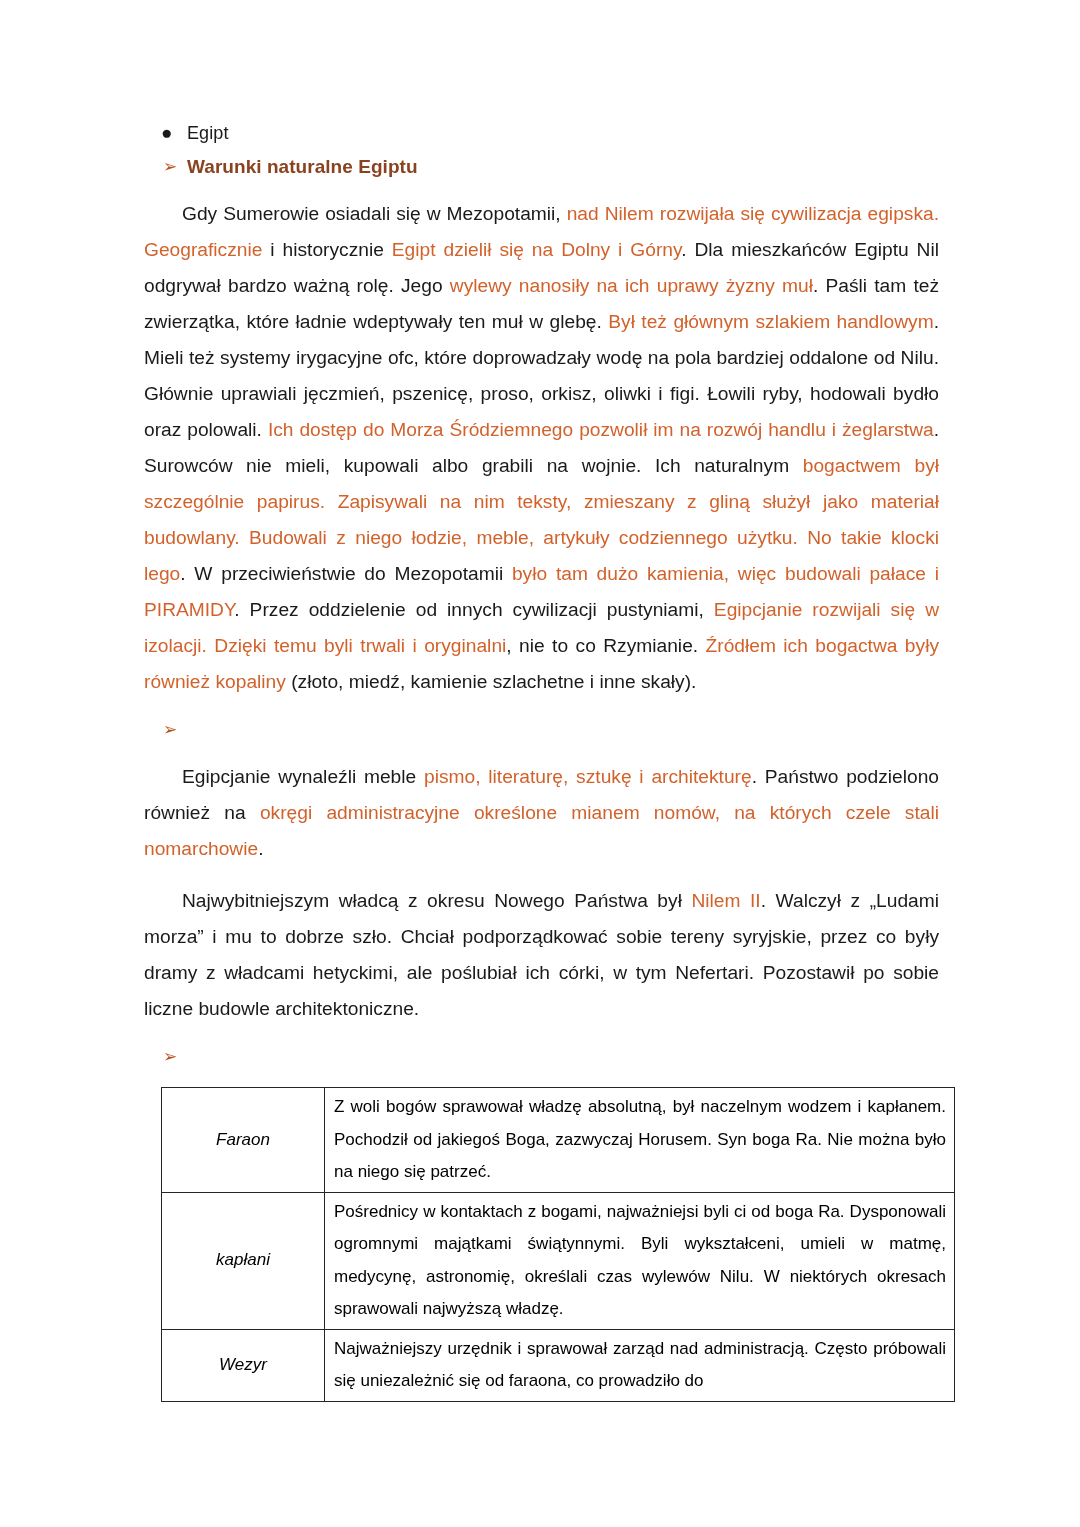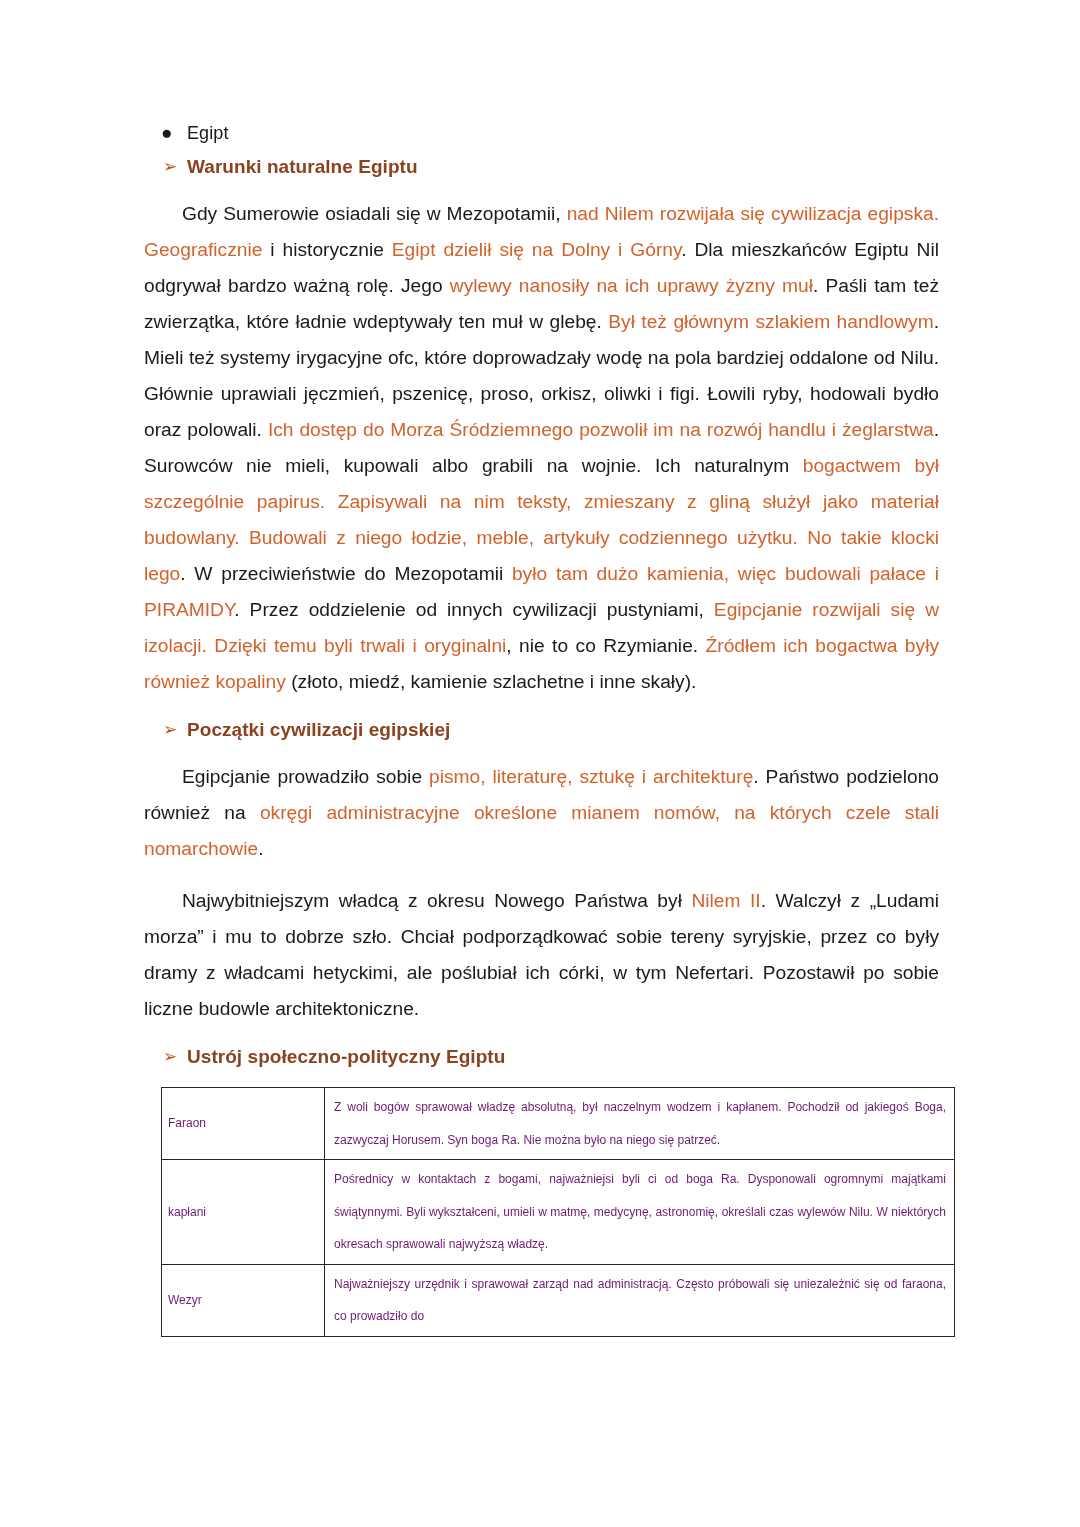--- a/index.html
+++ b/index.html
@@ -87,30 +87,31 @@
   table.info {
     border-collapse: collapse;
     width: 794px;
     margin-left: 33px;
     margin-top: 16px;
     table-layout: fixed;
   }
   table.info td {
     border: 1.6px solid #262626;
     padding: 3px 8px 3px 9px;
-    font-size: 12px;
+    font-size: 17px;
     line-height: 32.5px;
-    color: #701a75;
+    color: #000000;
     vertical-align: top;
   }
   table.info td.k {
     width: 150px;
-    text-align: left;
+    text-align: center;
     vertical-align: middle;
     padding: 3px 6px;
+    font-style: italic;
   }
   table.info td.v {
     text-align: justify;
     text-justify: inter-word;
   }
   table.info tr.clipped td {
     border-bottom: 1.6px solid #262626;
   }
 </style>
 </head>
@@ -125,32 +126,30 @@
 
   <div class="arrow-row">
     <span class="arrow-mark">➢</span>
     <span class="arrow-label">Warunki naturalne Egiptu</span>
   </div>
 
   <p class="body indent gap-before gap-after"><span>Gdy Sumerowie osiadali się w Mezopotamii, </span><span class="hl">nad Nilem rozwijała się cywilizacja egipska. Geograficznie</span><span> i historycznie </span><span class="hl">Egipt dzielił się na Dolny i Górny</span><span>. Dla mieszkańców Egiptu Nil odgrywał bardzo ważną rolę. Jego </span><span class="hl">wylewy nanosiły na ich uprawy żyzny muł</span><span>. Paśli tam też zwierzątka, które ładnie wdeptywały ten muł w glebę. </span><span class="hl">Był też głównym szlakiem handlowym</span><span>. Mieli też systemy irygacyjne ofc, które doprowadzały wodę na pola bardziej oddalone od Nilu. Głównie uprawiali jęczmień, pszenicę, proso, orkisz, oliwki i figi. Łowili ryby, hodowali bydło oraz polowali. </span><span class="hl">Ich dostęp do Morza Śródziemnego pozwolił im na rozwój handlu i żeglarstwa</span><span>. Surowców nie mieli, kupowali albo grabili na wojnie. Ich naturalnym </span><span class="hl">bogactwem był szczególnie papirus. Zapisywali na nim teksty, zmieszany z gliną służył jako materiał budowlany. Budowali z niego łodzie, meble, artykuły codziennego użytku. No takie klocki lego</span><span>. W przeciwieństwie do Mezopotamii </span><span class="hl">było tam dużo kamienia, więc budowali pałace i PIRAMIDY</span><span>. Przez oddzielenie od innych cywilizacji pustyniami, </span><span class="hl">Egipcjanie rozwijali się w izolacji. Dzięki temu byli trwali i oryginalni</span><span>, nie to co Rzymianie. </span><span class="hl">Źródłem ich bogactwa były również kopaliny</span><span> (złoto, miedź, kamienie szlachetne i inne skały).</span></p>
 
   <div class="arrow-row">
     <span class="arrow-mark">➢</span>
-    <span class="arrow-label">Początki cywilizacji egipskiej</span>
   </div>
 
 
-  <p class="body indent gap-before"><span>Egipcjanie prowadziło sobie </span><span class="hl">pismo, literaturę, sztukę i architekturę</span><span>. Państwo podzielono również na </span><span class="hl">okręgi administracyjne określone mianem nomów, na których czele stali nomarchowie</span><span>.</span></p>
+  <p class="body indent gap-before"><span>Egipcjanie wynaleźli meble </span><span class="hl">pismo, literaturę, sztukę i architekturę</span><span>. Państwo podzielono również na </span><span class="hl">okręgi administracyjne określone mianem nomów, na których czele stali nomarchowie</span><span>.</span></p>
 
 
   <p class="body indent gap-before gap-after"><span>Najwybitniejszym władcą z okresu Nowego Państwa był </span><span class="hl">Nilem II</span><span>. Walczył z „Ludami morza” i mu to dobrze szło. Chciał podporządkować sobie tereny syryjskie, przez co były dramy z władcami hetyckimi, ale poślubiał ich córki, w tym Nefertari. Pozostawił po sobie liczne budowle architektoniczne.</span></p>
 
   <div class="arrow-row">
     <span class="arrow-mark">➢</span>
-    <span class="arrow-label">Ustrój społeczno-polityczny Egiptu</span>
   </div>
 
   <table class="info">
     <tbody>
         <tr>
           <td class="k">Faraon</td>
           <td class="v">Z woli bogów sprawował władzę absolutną, był naczelnym wodzem i kapłanem. Pochodził od jakiegoś Boga, zazwyczaj Horusem. Syn boga Ra. Nie można było na niego się patrzeć.</td>
         </tr>
         <tr>
           <td class="k">kapłani</td>

